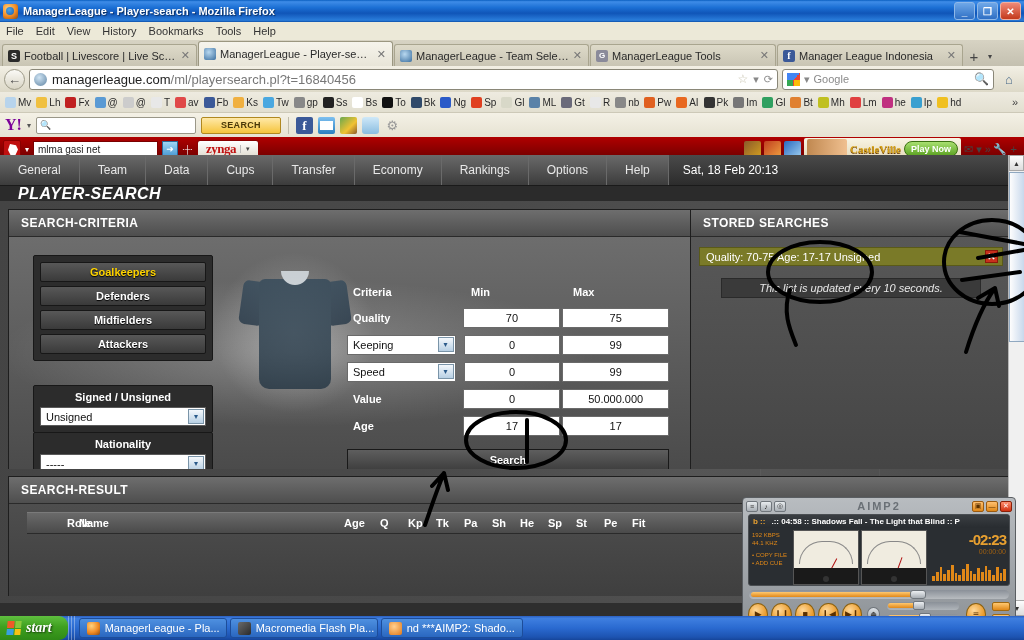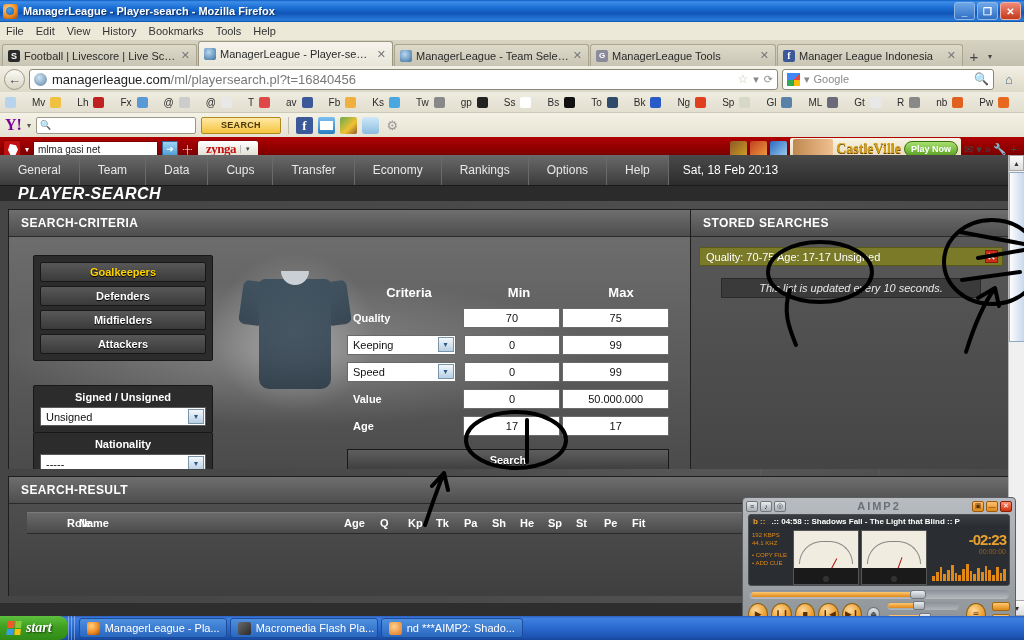--- a/index.html
+++ b/index.html
@@ -83,21 +83,21 @@
       linear-gradient(to bottom right,#4285f4 0 50%,#ea4335 50% 100%);
     position:relative; }
   .g-ico:after{content:"";position:absolute;right:0;bottom:0;width:6px;height:6px;background:#fbbc05;}
   .g-ico:before{content:"";position:absolute;left:0;bottom:0;width:6px;height:6px;background:#34a853;}
   .search-ph { flex:1; font-size:11px; color:#8a8a8a; }
   .mag { color:#5b85c0; font-size:12px; }
   .home-btn { width:22px;height:21px; display:flex;align-items:center;justify-content:center; font-size:13px;color:#4a6a8a; }
 
   
   .bkbar { height:20px; background:linear-gradient(to bottom,#eeebe0,#e2dfd0); display:flex; align-items:center; padding:0 3px; gap:1px; overflow:hidden; }
-  .bk { display:flex; align-items:center; gap:16px; padding:0 2px; flex:none; }
+  .bk { display:flex; align-items:center; gap:2px; padding:0 2px; flex:none; }
   .bk i { width:11px;height:11px;border-radius:2px;display:block; }
   .bk span { font-size:10px; color:#2a2a2a; }
   .bk-more { margin-left:auto; font-size:11px; color:#444; padding-right:3px; }
 
   
   .ytb { height:25px; background:linear-gradient(to bottom,#f4f1e6,#e6e2d2); display:flex; align-items:center; padding:0 5px; gap:5px; border-top:1px solid #cdc9b8; }
   .y-logo { font-family:"Liberation Serif",serif; font-size:16px; font-weight:bold; color:#7b0099; line-height:1; }
   .y-caret { font-size:8px; color:#555; }
   .y-input { width:160px;height:17px;background:#fff;border:1px solid #9a9788;border-radius:2px;display:flex;align-items:center;padding:0 3px;gap:3px; }
   .y-input .mg { color:#777; font-size:9px; }
@@ -128,21 +128,21 @@
   }
   .z-btn .zt { font-family:"Liberation Serif",serif; font-weight:bold; font-size:13px; color:#c01010; letter-spacing:-.5px; }
   .z-btn .zc { font-size:7px; color:#444; border-left:1px solid #bbb; padding-left:5px; }
   .z-right { margin-left:auto; display:flex; align-items:center; gap:3px; padding-right:4px; height:100%; }
   .z-tile { width:17px;height:17px;border-radius:2px;flex:none; }
   .zt1{background:linear-gradient(135deg,#8a5a2b,#d4a020);}
   .zt2{background:linear-gradient(135deg,#c04020,#f0a040);}
   .zt3{background:linear-gradient(135deg,#2a6ac0,#a0d0f0);}
   .cv-banner { height:22px; display:flex; align-items:center; gap:3px; background:linear-gradient(to bottom,#f8f4e4,#e4d8b8); padding:0 3px; border-radius:2px; }
   .cv-faces { width:40px;height:20px;background:linear-gradient(to right,#c08850,#f0c090);border-radius:2px; }
-  .cv-name { font-family:"Liberation Serif",serif; font-weight:bold; font-size:14px; color:#d4a017; text-shadow:0 1px 0 #6a3a00; }
+  .cv-name { font-family:"Liberation Serif",serif; font-weight:bold; font-size:11px; color:#d4a017; text-shadow:0 1px 0 #6a3a00; }
   .cv-play { background:linear-gradient(to bottom,#a8e070,#5aa020); border:1px solid #3a7010; border-radius:8px; color:#fff; font-size:9px; font-weight:bold; padding:2px 6px; }
   .z-endtool { color:#444; font-size:11px; }
 
   
   .page { position:absolute; left:0; top:155px; width:1024px; height:461px; background:#2e2e2e; overflow:hidden; }
   .ml-nav { height:31px; background:linear-gradient(to bottom,#5a5a5a,#3a3a3a); display:flex; align-items:stretch; border-bottom:1px solid #1a1a1a; }
   .ml-nav .item {
     display:flex;align-items:center;justify-content:center;padding:0 18px;
     color:#e8e8e8;font-size:12px;border-right:1px solid #6a6a6a;
     background:linear-gradient(to bottom,#6a6a6a,#3c3c3c);
@@ -204,21 +204,21 @@
   .sel-arrow {
     position:absolute; right:1px; top:1px; width:16px; height:15px;
     background:linear-gradient(to bottom,#f4f8fc,#b8d0e4); border:1px solid #7a94a8;
     display:flex; align-items:center; justify-content:center; font-size:8px; color:#2a5a8a;
   }
 
   .crit-table { position:absolute; left:338px; top:46px; width:322px; }
   .ct-row { display:flex; align-items:center; height:22px; margin-bottom:5px; }
   .ct-head { height:18px; margin-bottom:6px; }
   .ct-lbl { width:118px; color:#fff; font-size:11px; font-weight:bold; padding-left:6px; }
-  .ct-hcell { color:#fff; font-size:13px; font-weight:bold;text-align:center; }
+  .ct-hcell { color:#fff; font-size:11px; font-weight:bold; }
   .ct-h2 { width:102px; padding-left:6px; }
   .ct-h3 { width:102px; padding-left:6px; }
   .ct-in {
     width:100px; height:20px; margin-left:2px; background:#fff; border:1px solid #6a6a6a;
     display:flex; align-items:center; justify-content:center; font-size:11px; color:#111;
   }
   .ct-in.wide { width:110px; }
   .ct-sel {
     width:112px; height:20px; background:#fff; border:1px solid #6a6a6a; position:relative;
     display:flex; align-items:center; padding-left:5px; font-size:11px; color:#111;

